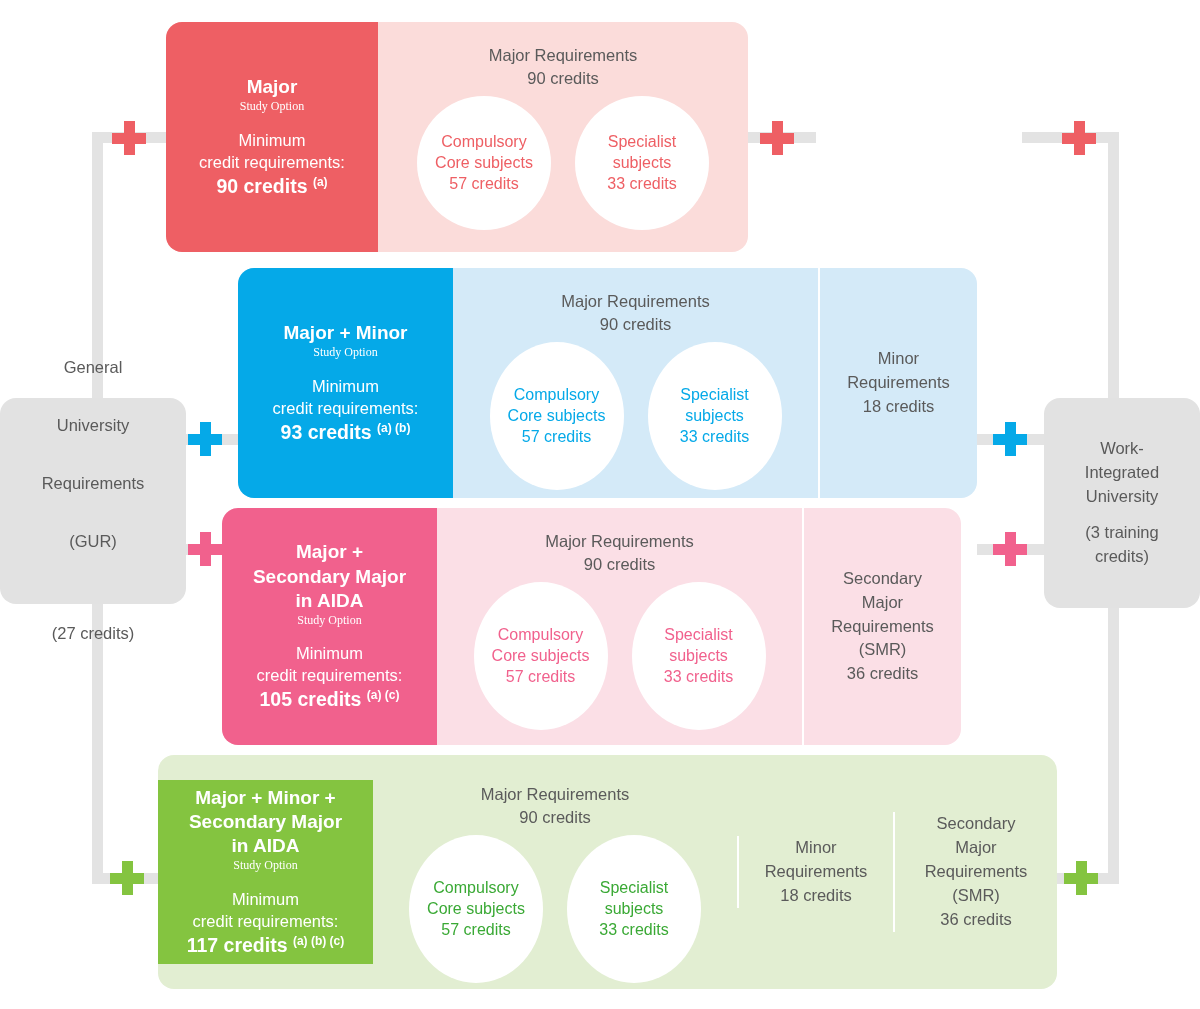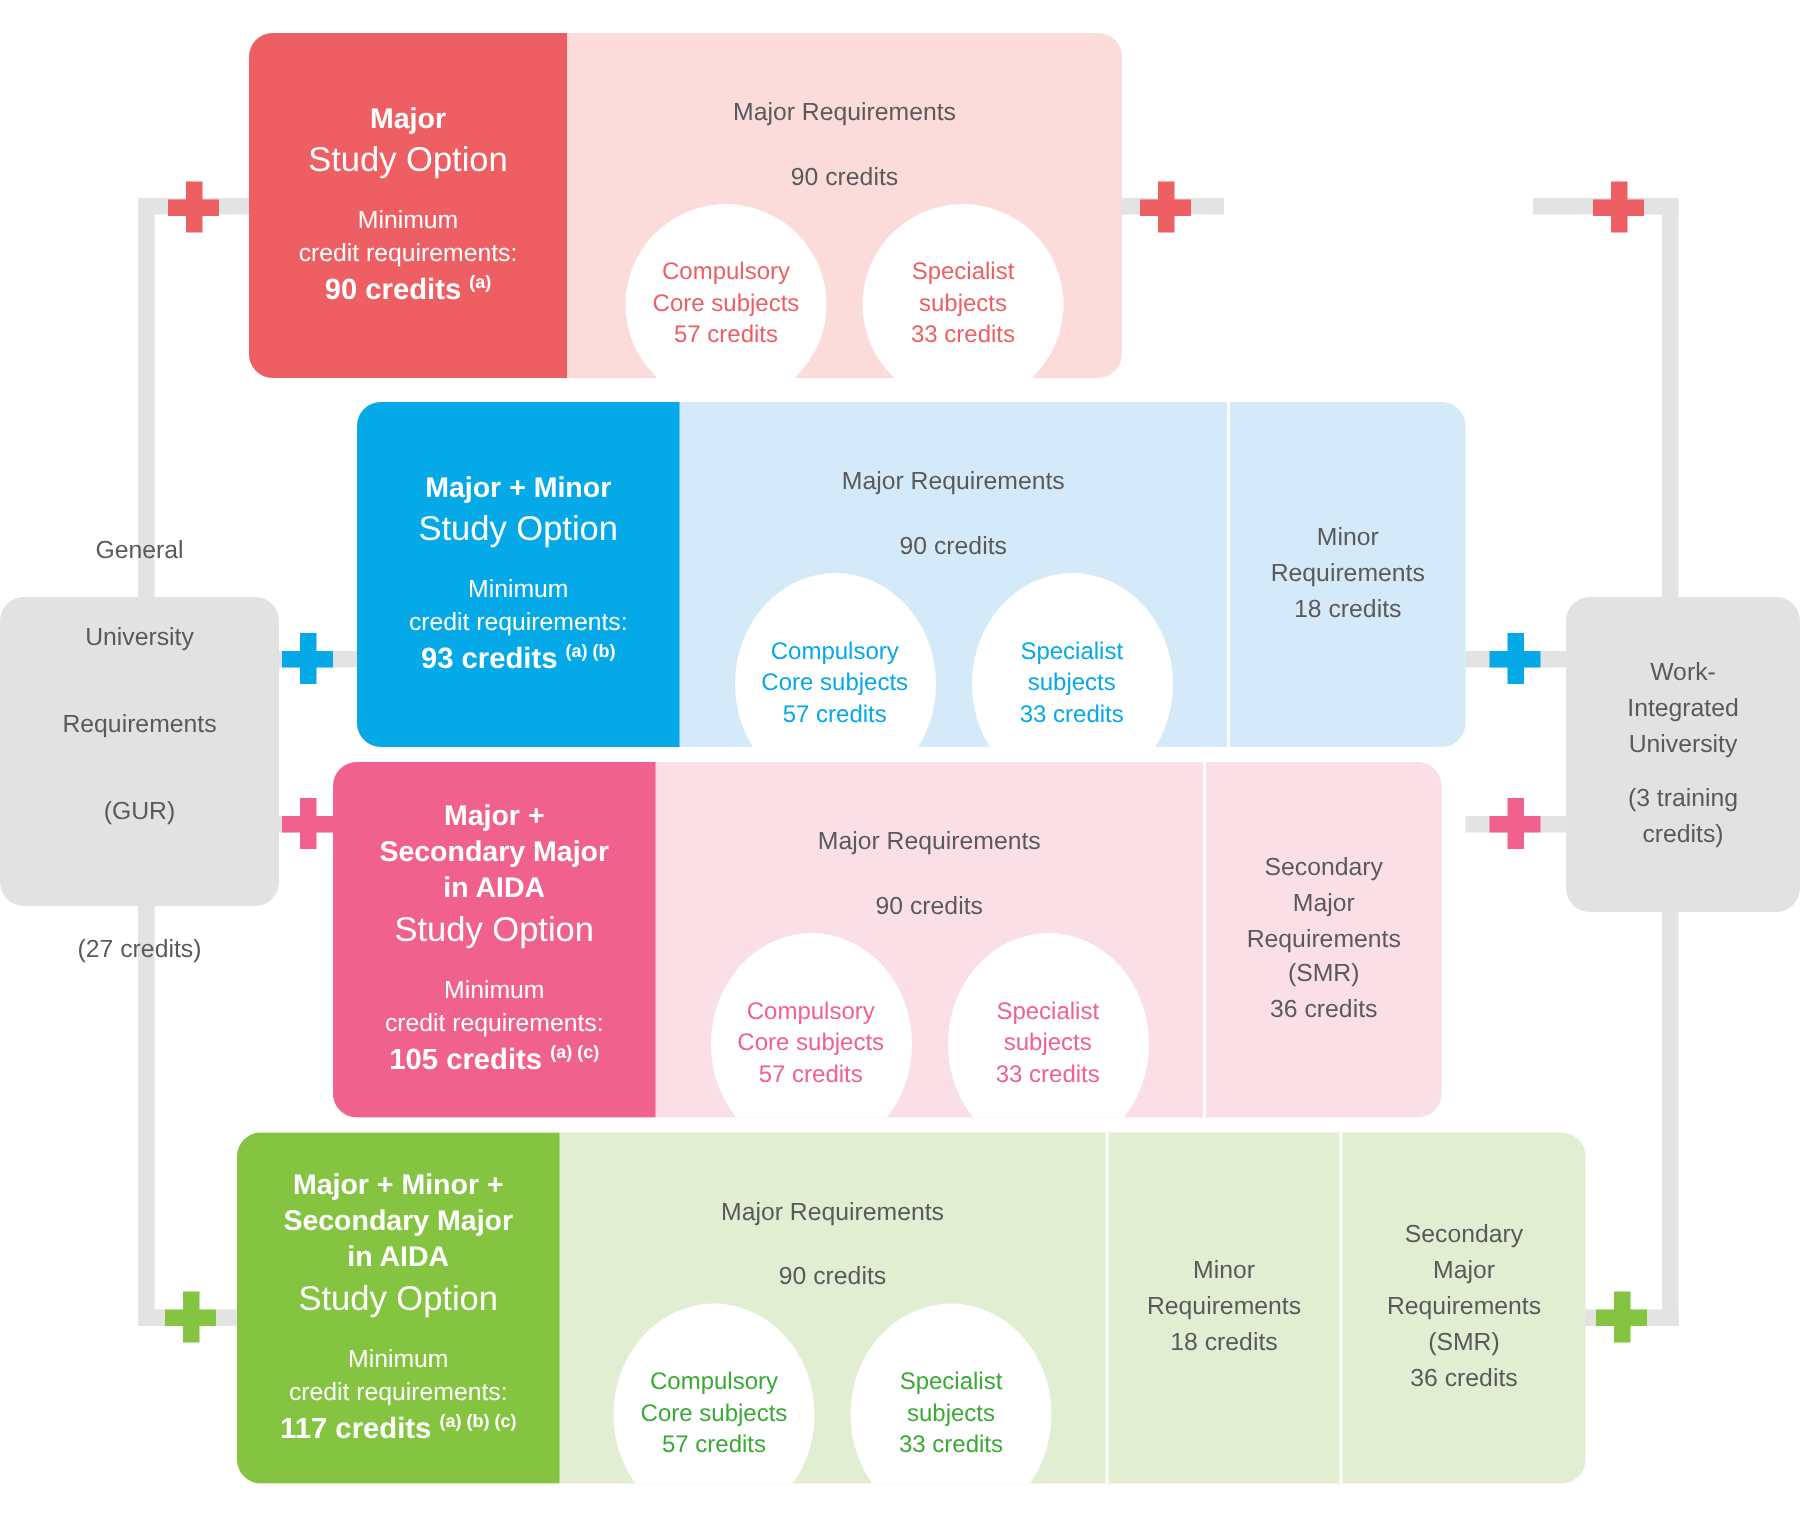--- a/index.html
+++ b/index.html
@@ -40,33 +40,33 @@
 
   
   .row { position: absolute; display: flex; border-radius: 16px; overflow: hidden; }
   .panel-dark {
     display: flex; flex-direction: column;
     align-items: center; justify-content: center;
     text-align: center; color: #ffffff;
     padding: 6px 8px;
   }
   .panel-dark .opt-title { font-weight: bold; font-size: 19px; line-height: 1.27; }
-  .panel-dark .opt-sub   { font-size: 23px; line-height: 1.3; }
+  .panel-dark .opt-sub   { font-size: 12px; line-height: 1.3; font-family: Liberation Serif, serif; }
   .panel-dark .gap       { height: 15px; }
   .panel-dark .min-lbl   { font-size: 16.5px; line-height: 1.33; }
   .panel-dark .min-val   { font-weight: bold; font-size: 19.5px; line-height: 1.3; }
   .panel-dark .min-val sup { font-size: 12px; font-weight: bold; vertical-align: super; }
 
   .panel-light {
     position: relative;
     display: flex; flex-direction: column;
     align-items: center;
     text-align: center; color: #5a5a5a;
   }
-  .panel-light .mr-head { font-size: 16.5px; line-height: 1.38; padding-top: 22px; margin-top: 20px; }
+  .panel-light .mr-head { font-size: 16.5px; line-height: 1.38; padding-top: 22px; }
   .panel-light .bubbles { display: flex; gap: 24px; justify-content: center; margin-top: 6px; }
   .bubble {
     background: #ffffff;
     border-radius: 50%;
     display: flex; flex-direction: column;
     align-items: center; justify-content: center;
     text-align: center;
     font-size: 16px; line-height: 1.32;
   }
   .panel-side {
@@ -265,21 +265,21 @@
     </div>
     <div class="panel-side" style="width:159px;">
       <span>Secondary</span>
       <span>Major</span>
       <span>Requirements</span>
       <span>(SMR)</span>
       <span>36 credits</span>
     </div>
   </div>
 
-  <div class="row" style="left:158px; top:755px; width:899px; height:234px; background:#e2eed2;">
+  <div class="row" style="left:158px; top:755px; width:899px; height:234px; background:#e2eed2;align-items:center;">
     <div class="panel-dark" style="width:215px; background:#84c440;">
       <div class="opt-title">Major + Minor +</div>
       <div class="opt-title">Secondary Major</div>
       <div class="opt-title">in AIDA</div>
       <div class="opt-sub">Study Option</div>
       <div class="gap"></div>
       <div class="min-lbl">Minimum</div>
       <div class="min-lbl">credit requirements:</div>
       <div class="min-val">
         <span>117 credits</span>

